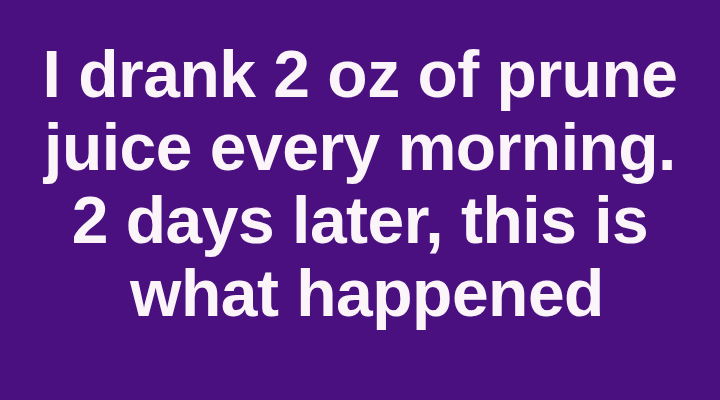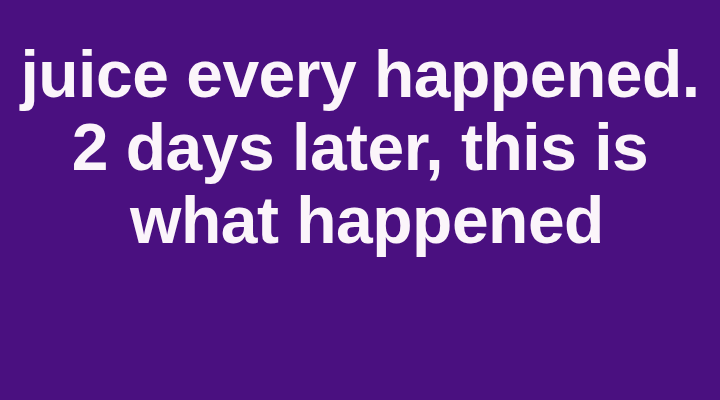--- a/index.html
+++ b/index.html
@@ -45,18 +45,19 @@
     white-space: nowrap;
     -webkit-font-smoothing: antialiased;
   }
 </style>
 </head>
 <body>
 
 <div id="meme-card" style="background: rgb(74, 16, 128);">
 
   <div id="caption-block">
-    <span class="caption-line" style="color: rgb(251, 245, 250); text-align: center;">juice every happened.</span>
+    <span class="caption-line" style="color: rgb(251, 245, 250); text-align: center;">I drank 2 oz of prune</span>
+    <span class="caption-line" style="color: rgb(251, 245, 250); text-align: center;">juice every morning.</span>
     <span class="caption-line" style="color: rgb(251, 245, 250); ">2 days later, this is</span>
     <span class="caption-line" style="color: rgb(251, 245, 250); text-align: center; padding-left: 14px;">what happened</span>
   </div>
 
 </div>
 
 </body></html>

